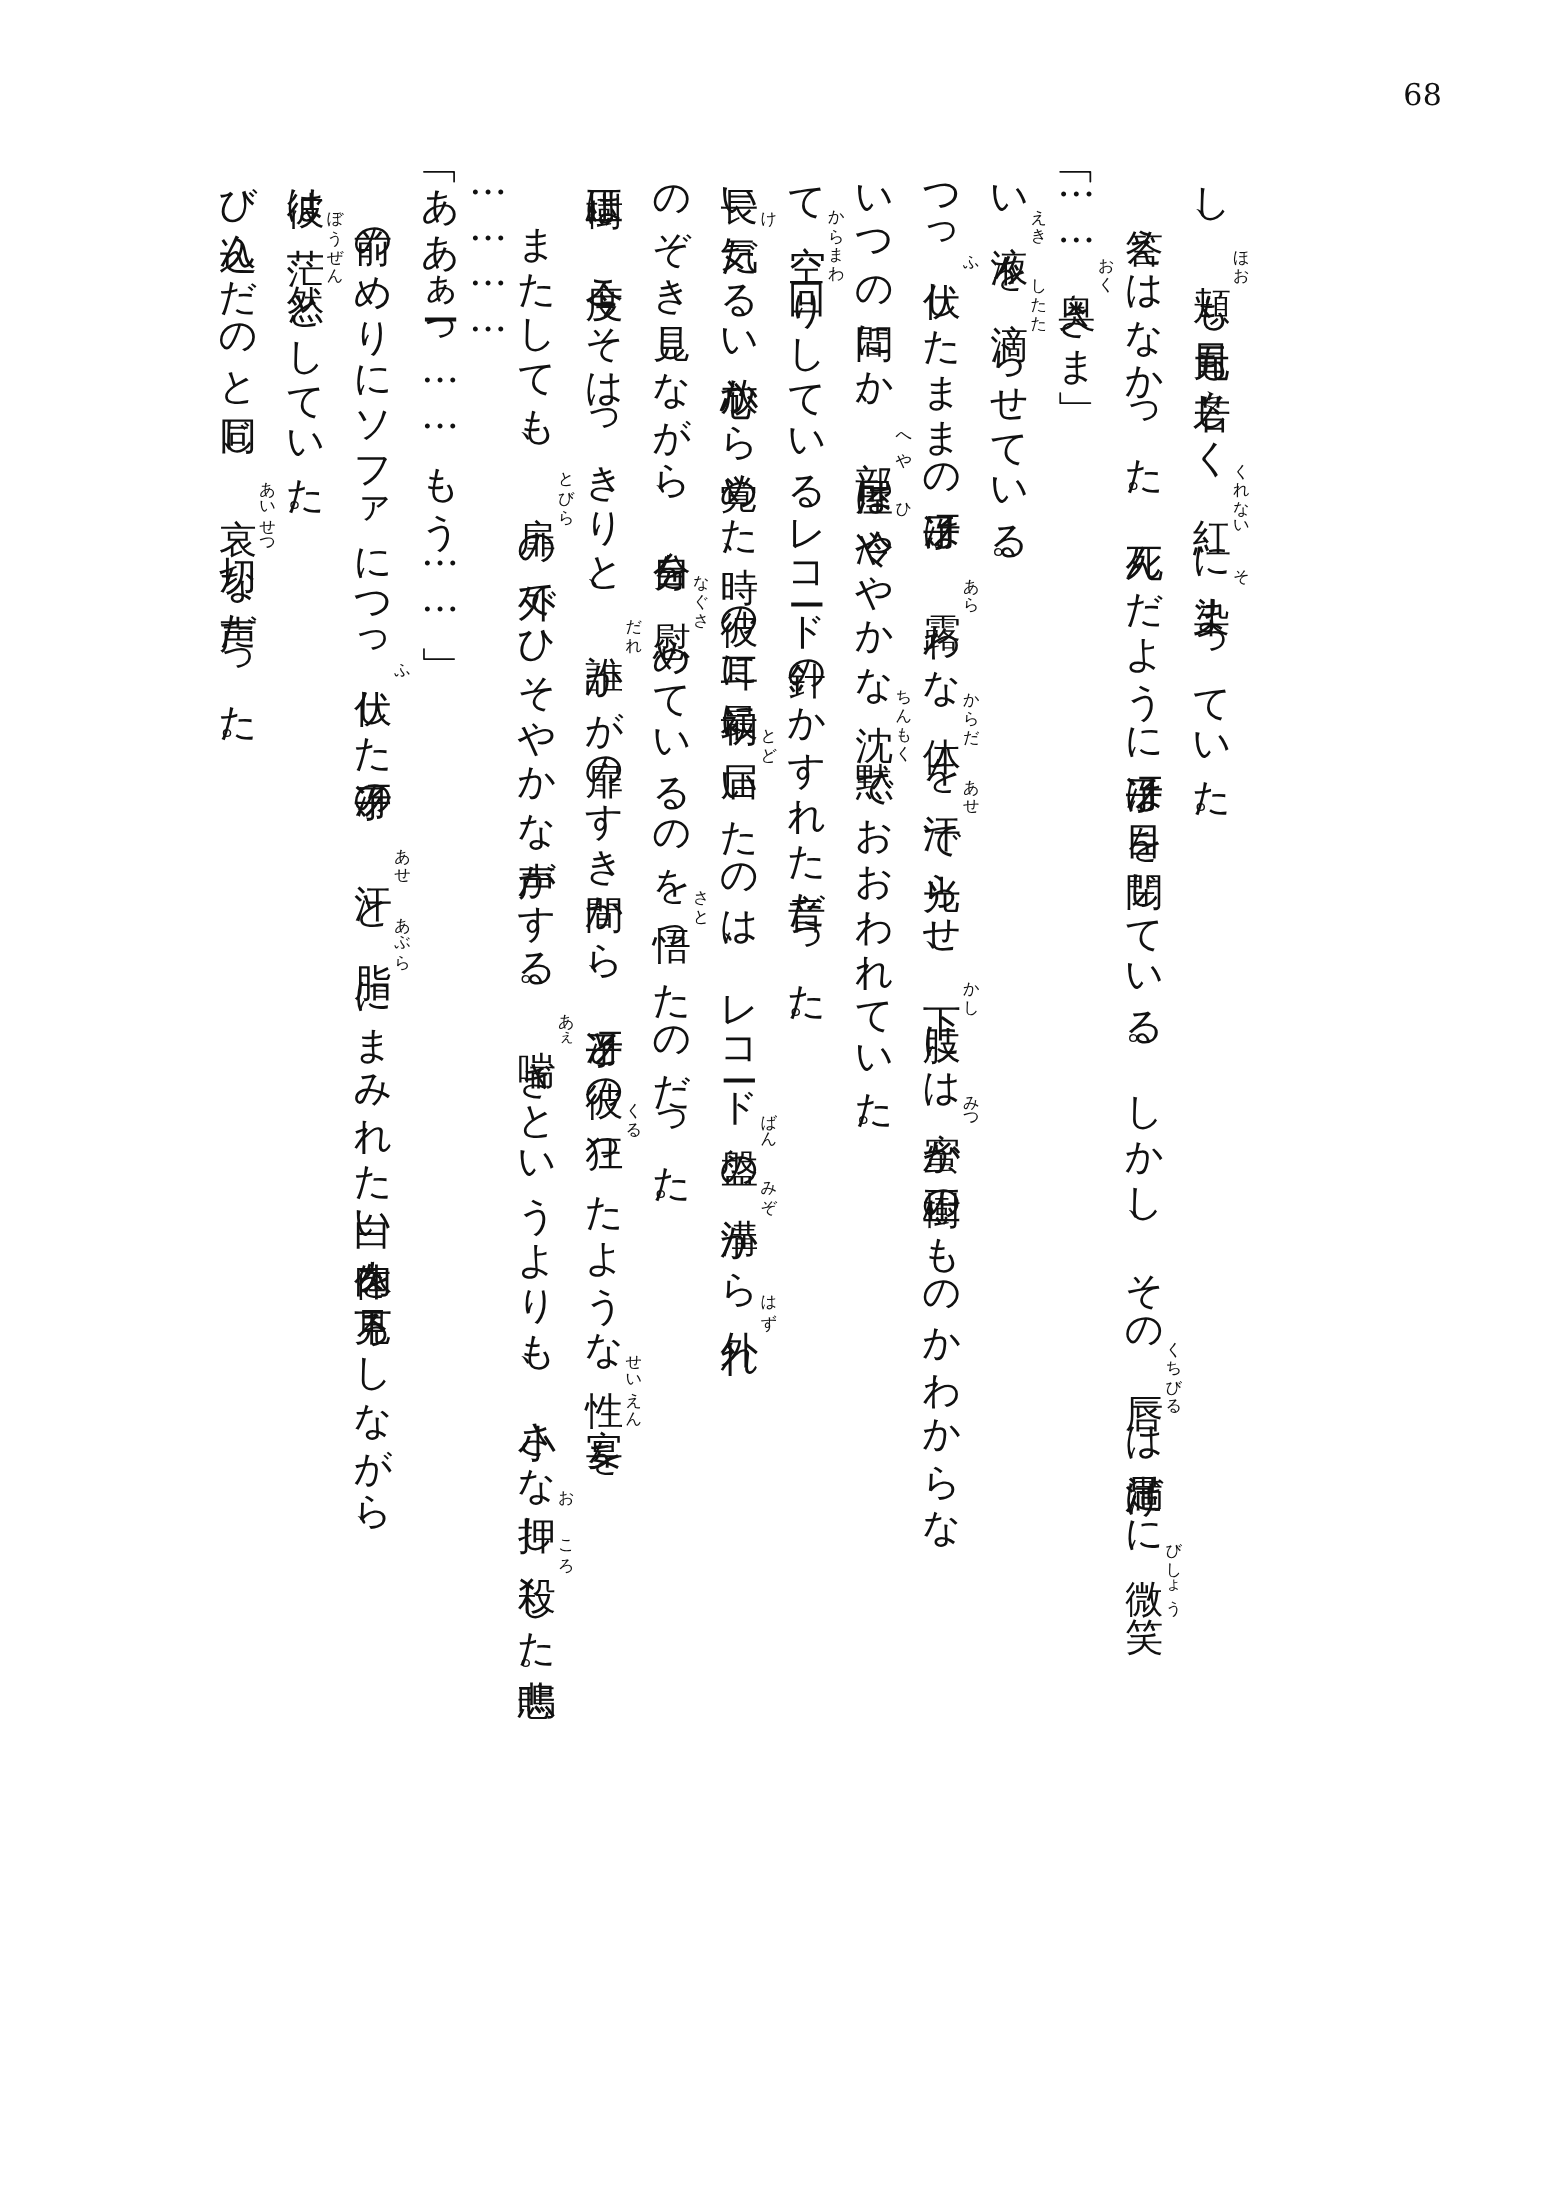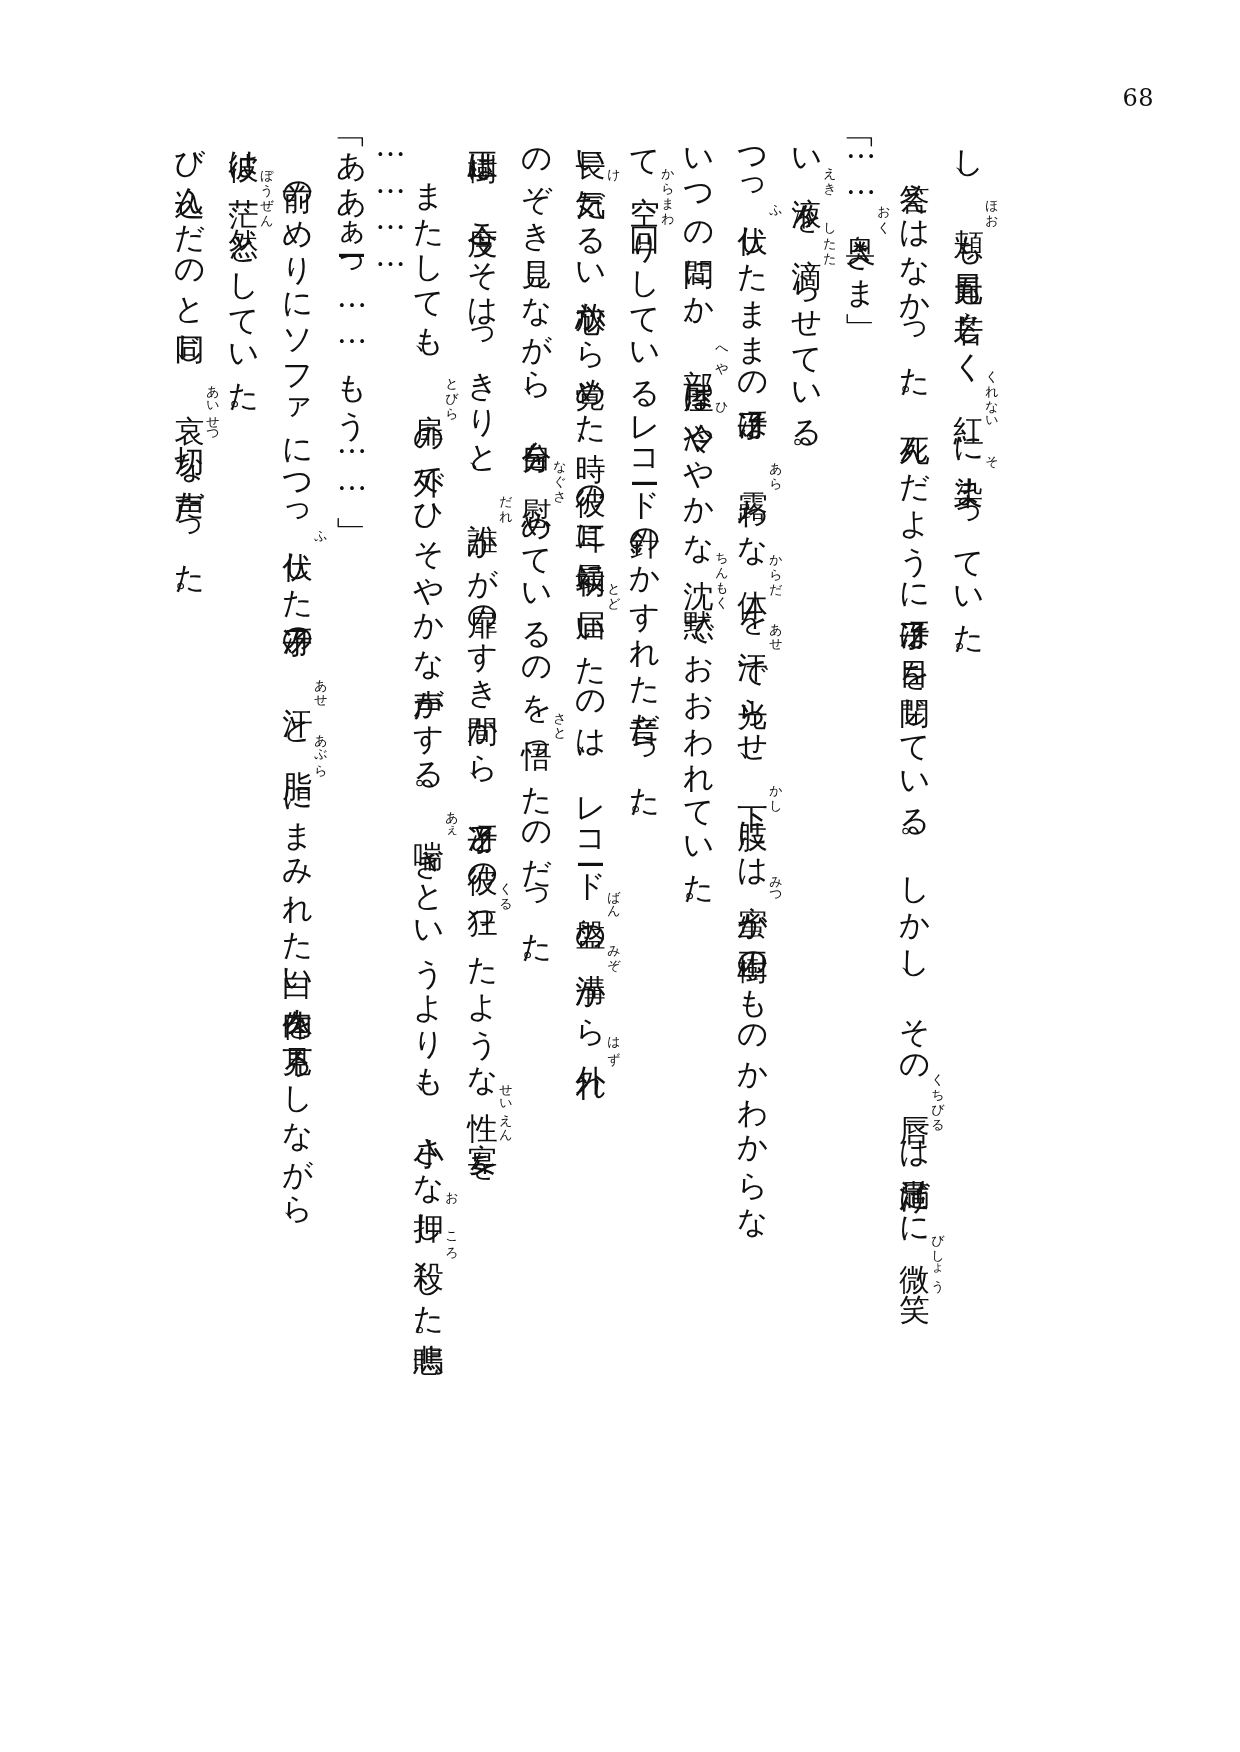--- a/index.html
+++ b/index.html
@@ -16,21 +16,21 @@
     overflow: hidden;
   }
 
   .page {
     position: absolute;
     inset: 0;
   }
 
   .page-number {
     position: absolute;
-    top: 84px;
+    top: 62px;
     right: 86px;
     font-size: 24px;
     letter-spacing: 0.02em;
     color: #111;
     font-family: "DejaVu Serif", "Liberation Serif", serif;
   }
 
   
   .text-block {
     position: absolute;

